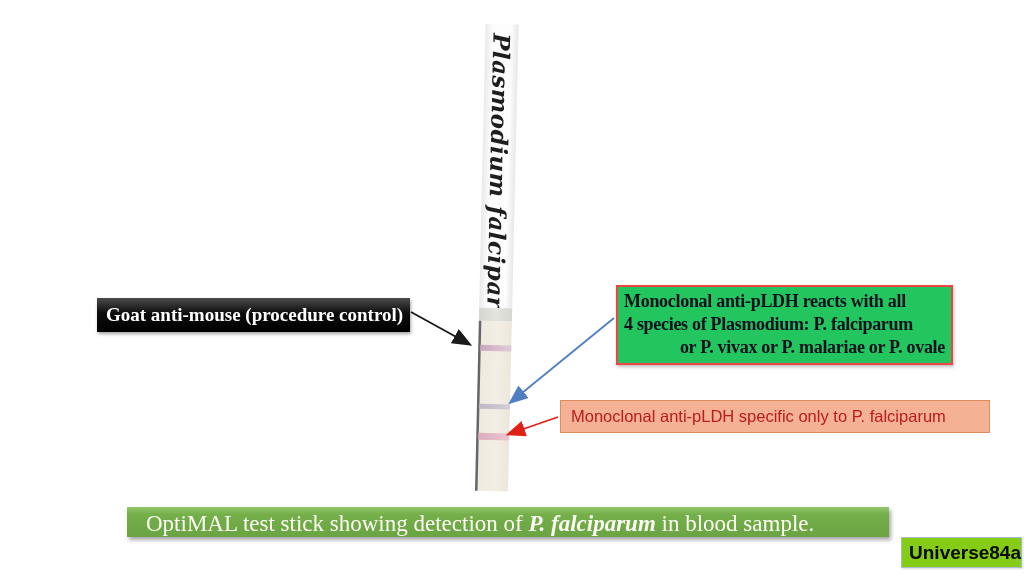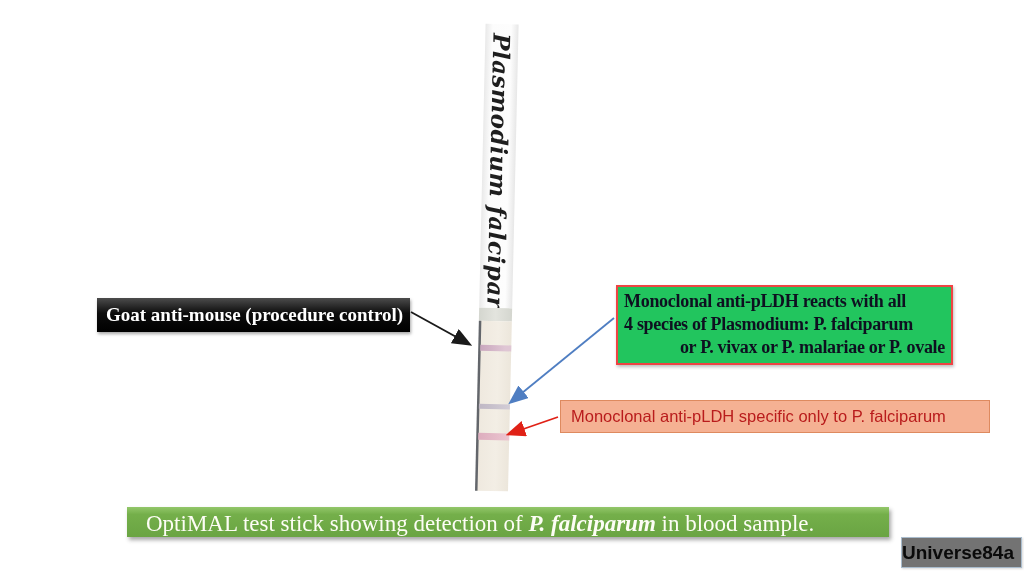--- a/index.html
+++ b/index.html
@@ -66,23 +66,23 @@
     color:#fdfdf5; font:23px/33px "Liberation Serif", serif;
     padding-left:19px; white-space:nowrap;
     box-shadow:2px 3px 4px rgba(60,60,60,0.45);
     margin-left:12px;
   }
   .caption .bi { font-style:italic; font-weight:bold; }
 
   
   .watermark {
     position:absolute; left:901px; top:537px; width:121px; height:31px;
-    background:#737373; border:1px solid #a9bccd;
+    background:#84cc16; border:1px solid #a9bccd;
     color:#0a0a0a; font:bold 19px/29px "Liberation Sans", sans-serif;
-    text-align:left; box-shadow:1px 1px 2px rgba(0,0,0,0.15);
+    text-align:right; box-shadow:1px 1px 2px rgba(0,0,0,0.15);
   }
 
   
   .overlay { position:absolute; left:0; top:0; pointer-events:none; }
 </style>
 </head>
 <body>
 
 <div class="canvas">
 

